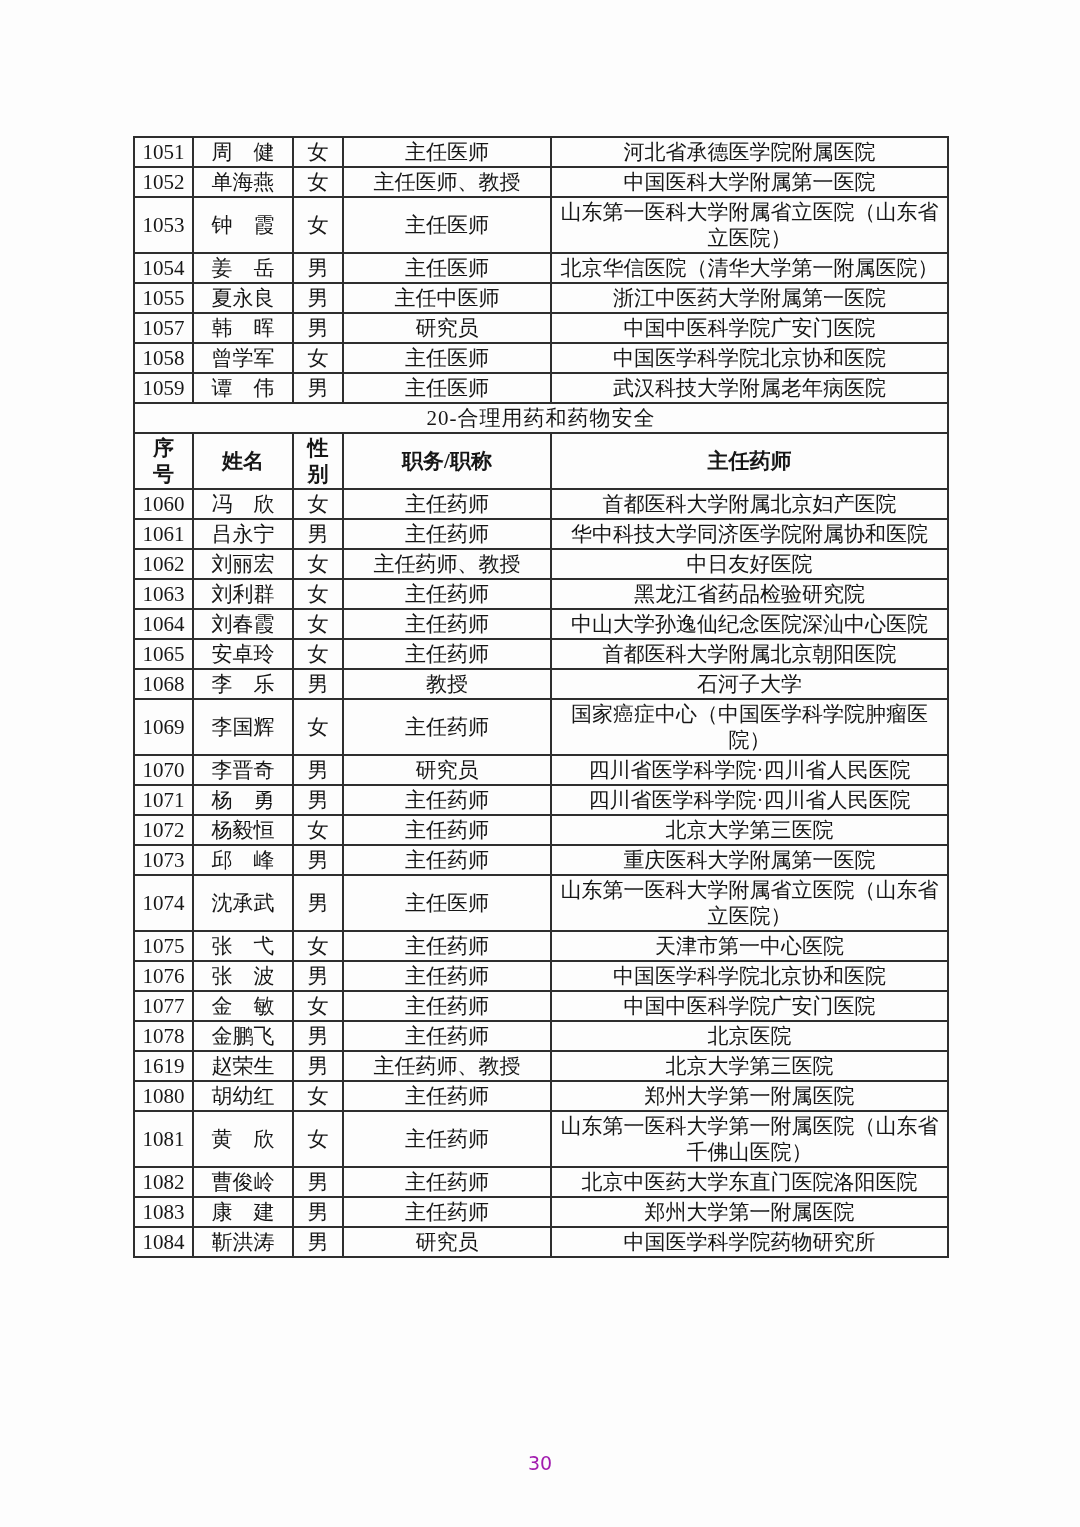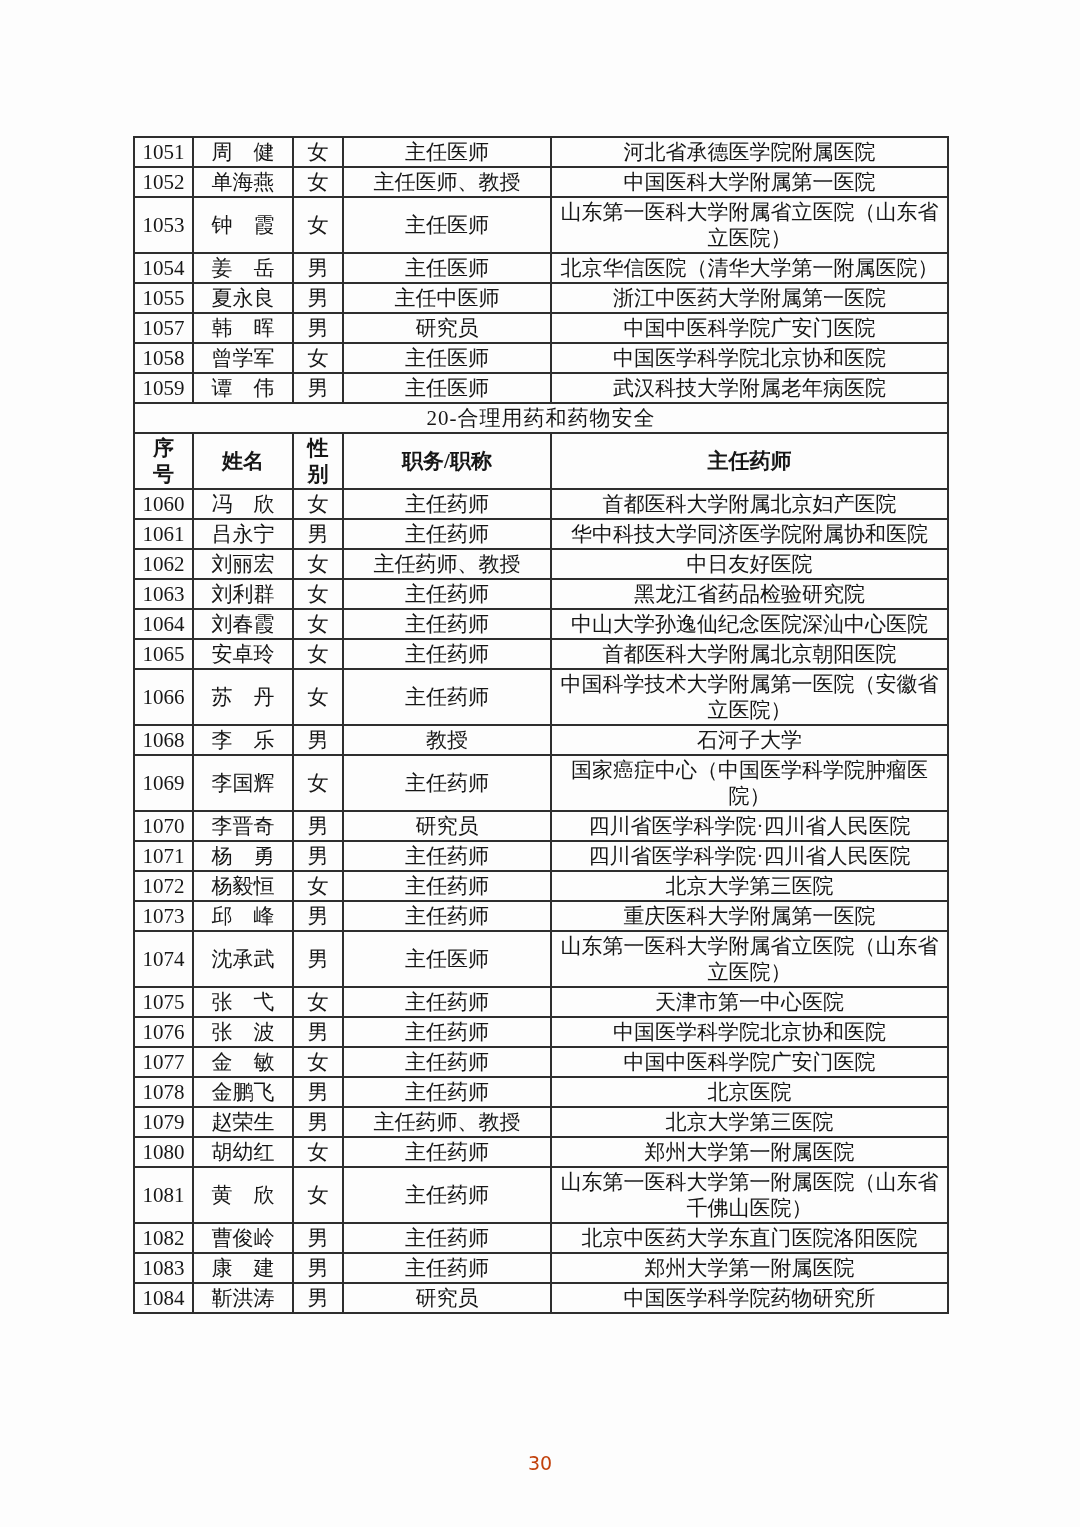--- a/index.html
+++ b/index.html
@@ -41,21 +41,21 @@
     height: 54px;
     line-height: 40px;
     letter-spacing: 1px;
   }
   .page-number {
     position: absolute;
     top: 1452px;
     left: 0; width: 100%;
     text-align: center;
     font-size: 19px;
-    color: #c2410c;
+    color: #a21caf;
     font-family: "DejaVu Sans", "Liberation Sans", sans-serif;
   }
 </style>
 </head>
 <body>
 
 <table class="doc-table">
   <colgroup>
     <col style="width:59px">
     <col style="width:100px">
@@ -174,27 +174,20 @@
         <td>中山大学孙逸仙纪念医院深汕中心医院</td>
       </tr>
       <tr>
         <td>1065</td>
         <td>安卓玲</td>
         <td>女</td>
         <td>主任药师</td>
         <td>首都医科大学附属北京朝阳医院</td>
       </tr>
       <tr>
-        <td>1066</td>
-        <td>苏　丹</td>
-        <td>女</td>
-        <td>主任药师</td>
-        <td>中国科学技术大学附属第一医院（安徽省立医院）</td>
-      </tr>
-      <tr>
         <td>1068</td>
         <td>李　乐</td>
         <td>男</td>
         <td>教授</td>
         <td>石河子大学</td>
       </tr>
       <tr>
         <td>1069</td>
         <td>李国辉</td>
         <td>女</td>
@@ -258,21 +251,21 @@
         <td>中国中医科学院广安门医院</td>
       </tr>
       <tr>
         <td>1078</td>
         <td>金鹏飞</td>
         <td>男</td>
         <td>主任药师</td>
         <td>北京医院</td>
       </tr>
       <tr>
-        <td>1079</td>
+        <td>1619</td>
         <td>赵荣生</td>
         <td>男</td>
         <td>主任药师、教授</td>
         <td>北京大学第三医院</td>
       </tr>
       <tr>
         <td>1080</td>
         <td>胡幼红</td>
         <td>女</td>
         <td>主任药师</td>

